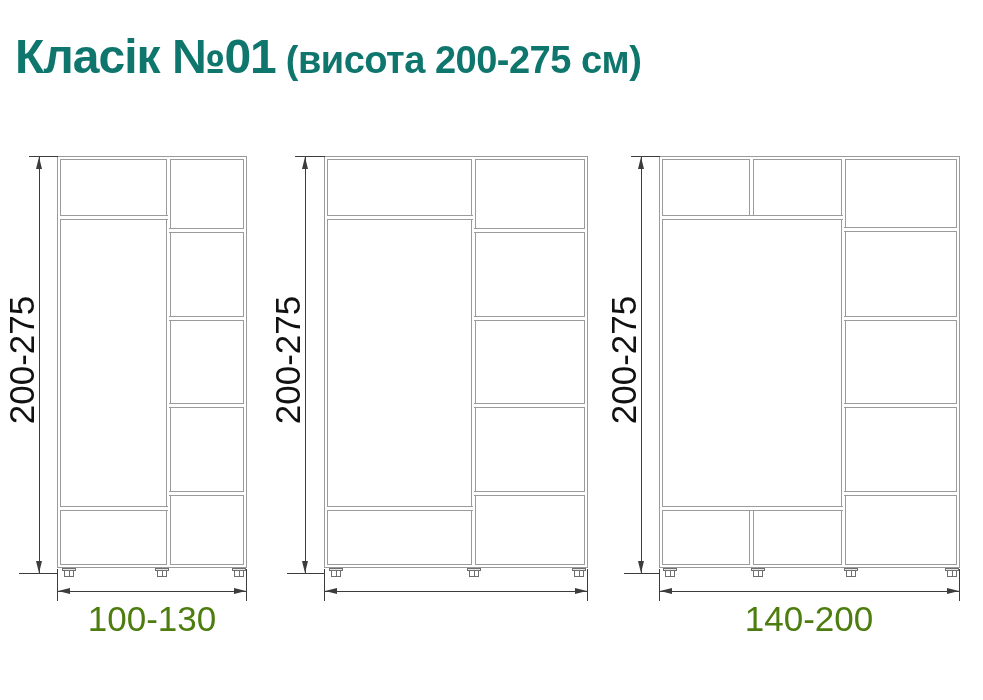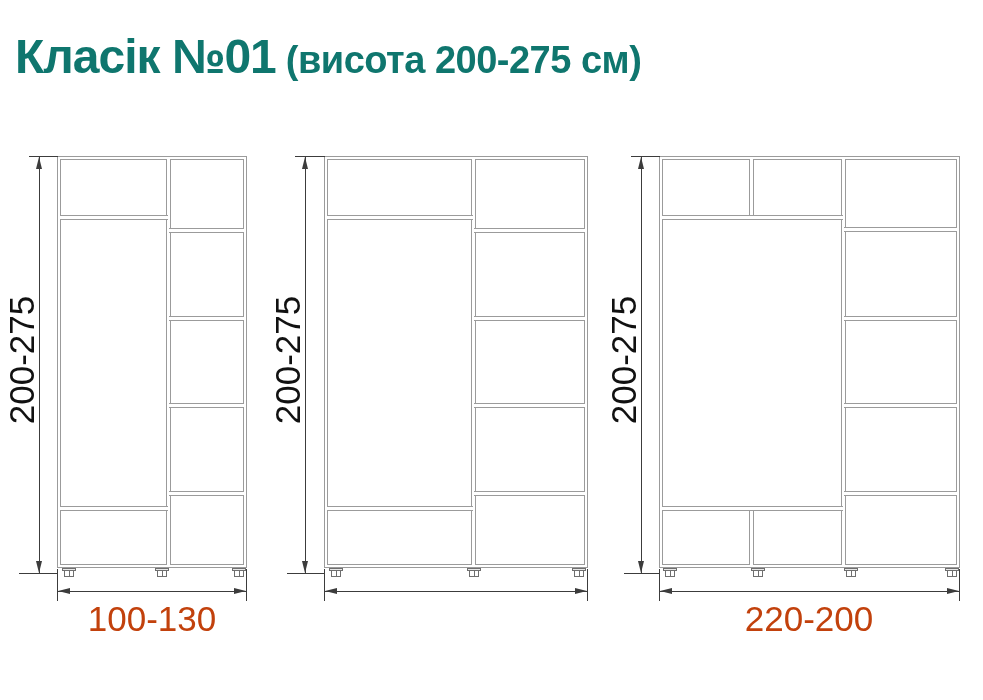--- a/index.html
+++ b/index.html
@@ -31,21 +31,21 @@
   .foot .base::after{content:"";position:absolute;left:50%;top:0;bottom:0;width:1px;background:#6f6f6f;}
 
   
   .xln{position:absolute;background:#3c3c3c;}          
   .arr{position:absolute;width:0;height:0;}
   .arr-up{border-left:3px solid transparent;border-right:3px solid transparent;border-bottom:12px solid #3c3c3c;}
   .arr-down{border-left:3px solid transparent;border-right:3px solid transparent;border-top:12px solid #3c3c3c;}
   .arr-left{border-top:3px solid transparent;border-bottom:3px solid transparent;border-right:12px solid #3c3c3c;}
   .arr-right{border-top:3px solid transparent;border-bottom:3px solid transparent;border-left:12px solid #3c3c3c;}
 
-  .wlabel{position:absolute;transform:translateX(-50%);font-size:35px;color:#c2410c;white-space:nowrap;}
+  .wlabel{position:absolute;transform:translateX(-50%);font-size:35px;color:#4d7c0f;white-space:nowrap;}
   .vbox{position:absolute;width:200px;height:200px;display:flex;align-items:center;justify-content:center;}
   .vbox span{transform:rotate(-90deg);font-size:35px;color:#111;white-space:nowrap;}
 </style>
 </head>
 <body>
 
 <div class="stage">
 
   <h1 class="title"><span class="t-main">Класік №01</span><span class="t-sub"> (висота 200-275 см)</span></h1>
 
@@ -165,15 +165,15 @@
   <div class="arr arr-down" style="left:638px;top:561px;"></div>
   <div class="vbox" style="left:524px;top:260px;">
       <span>200-275</span>
     </div>
 
   <div class="xln" style="left:659px;top:569px;width:1px;height:32px;"></div>
   <div class="xln" style="left:959px;top:569px;width:1px;height:32px;"></div>
   <div class="xln" style="left:660px;top:591px;width:299px;height:1px;"></div>
   <div class="arr arr-left" style="left:660px;top:588px;"></div>
   <div class="arr arr-right" style="left:947px;top:588px;"></div>
-  <div class="wlabel" style="left:809px;top:599px;">220-200</div>
+  <div class="wlabel" style="left:809px;top:599px;">140-200</div>
 
 </div>
 
 </body></html>

